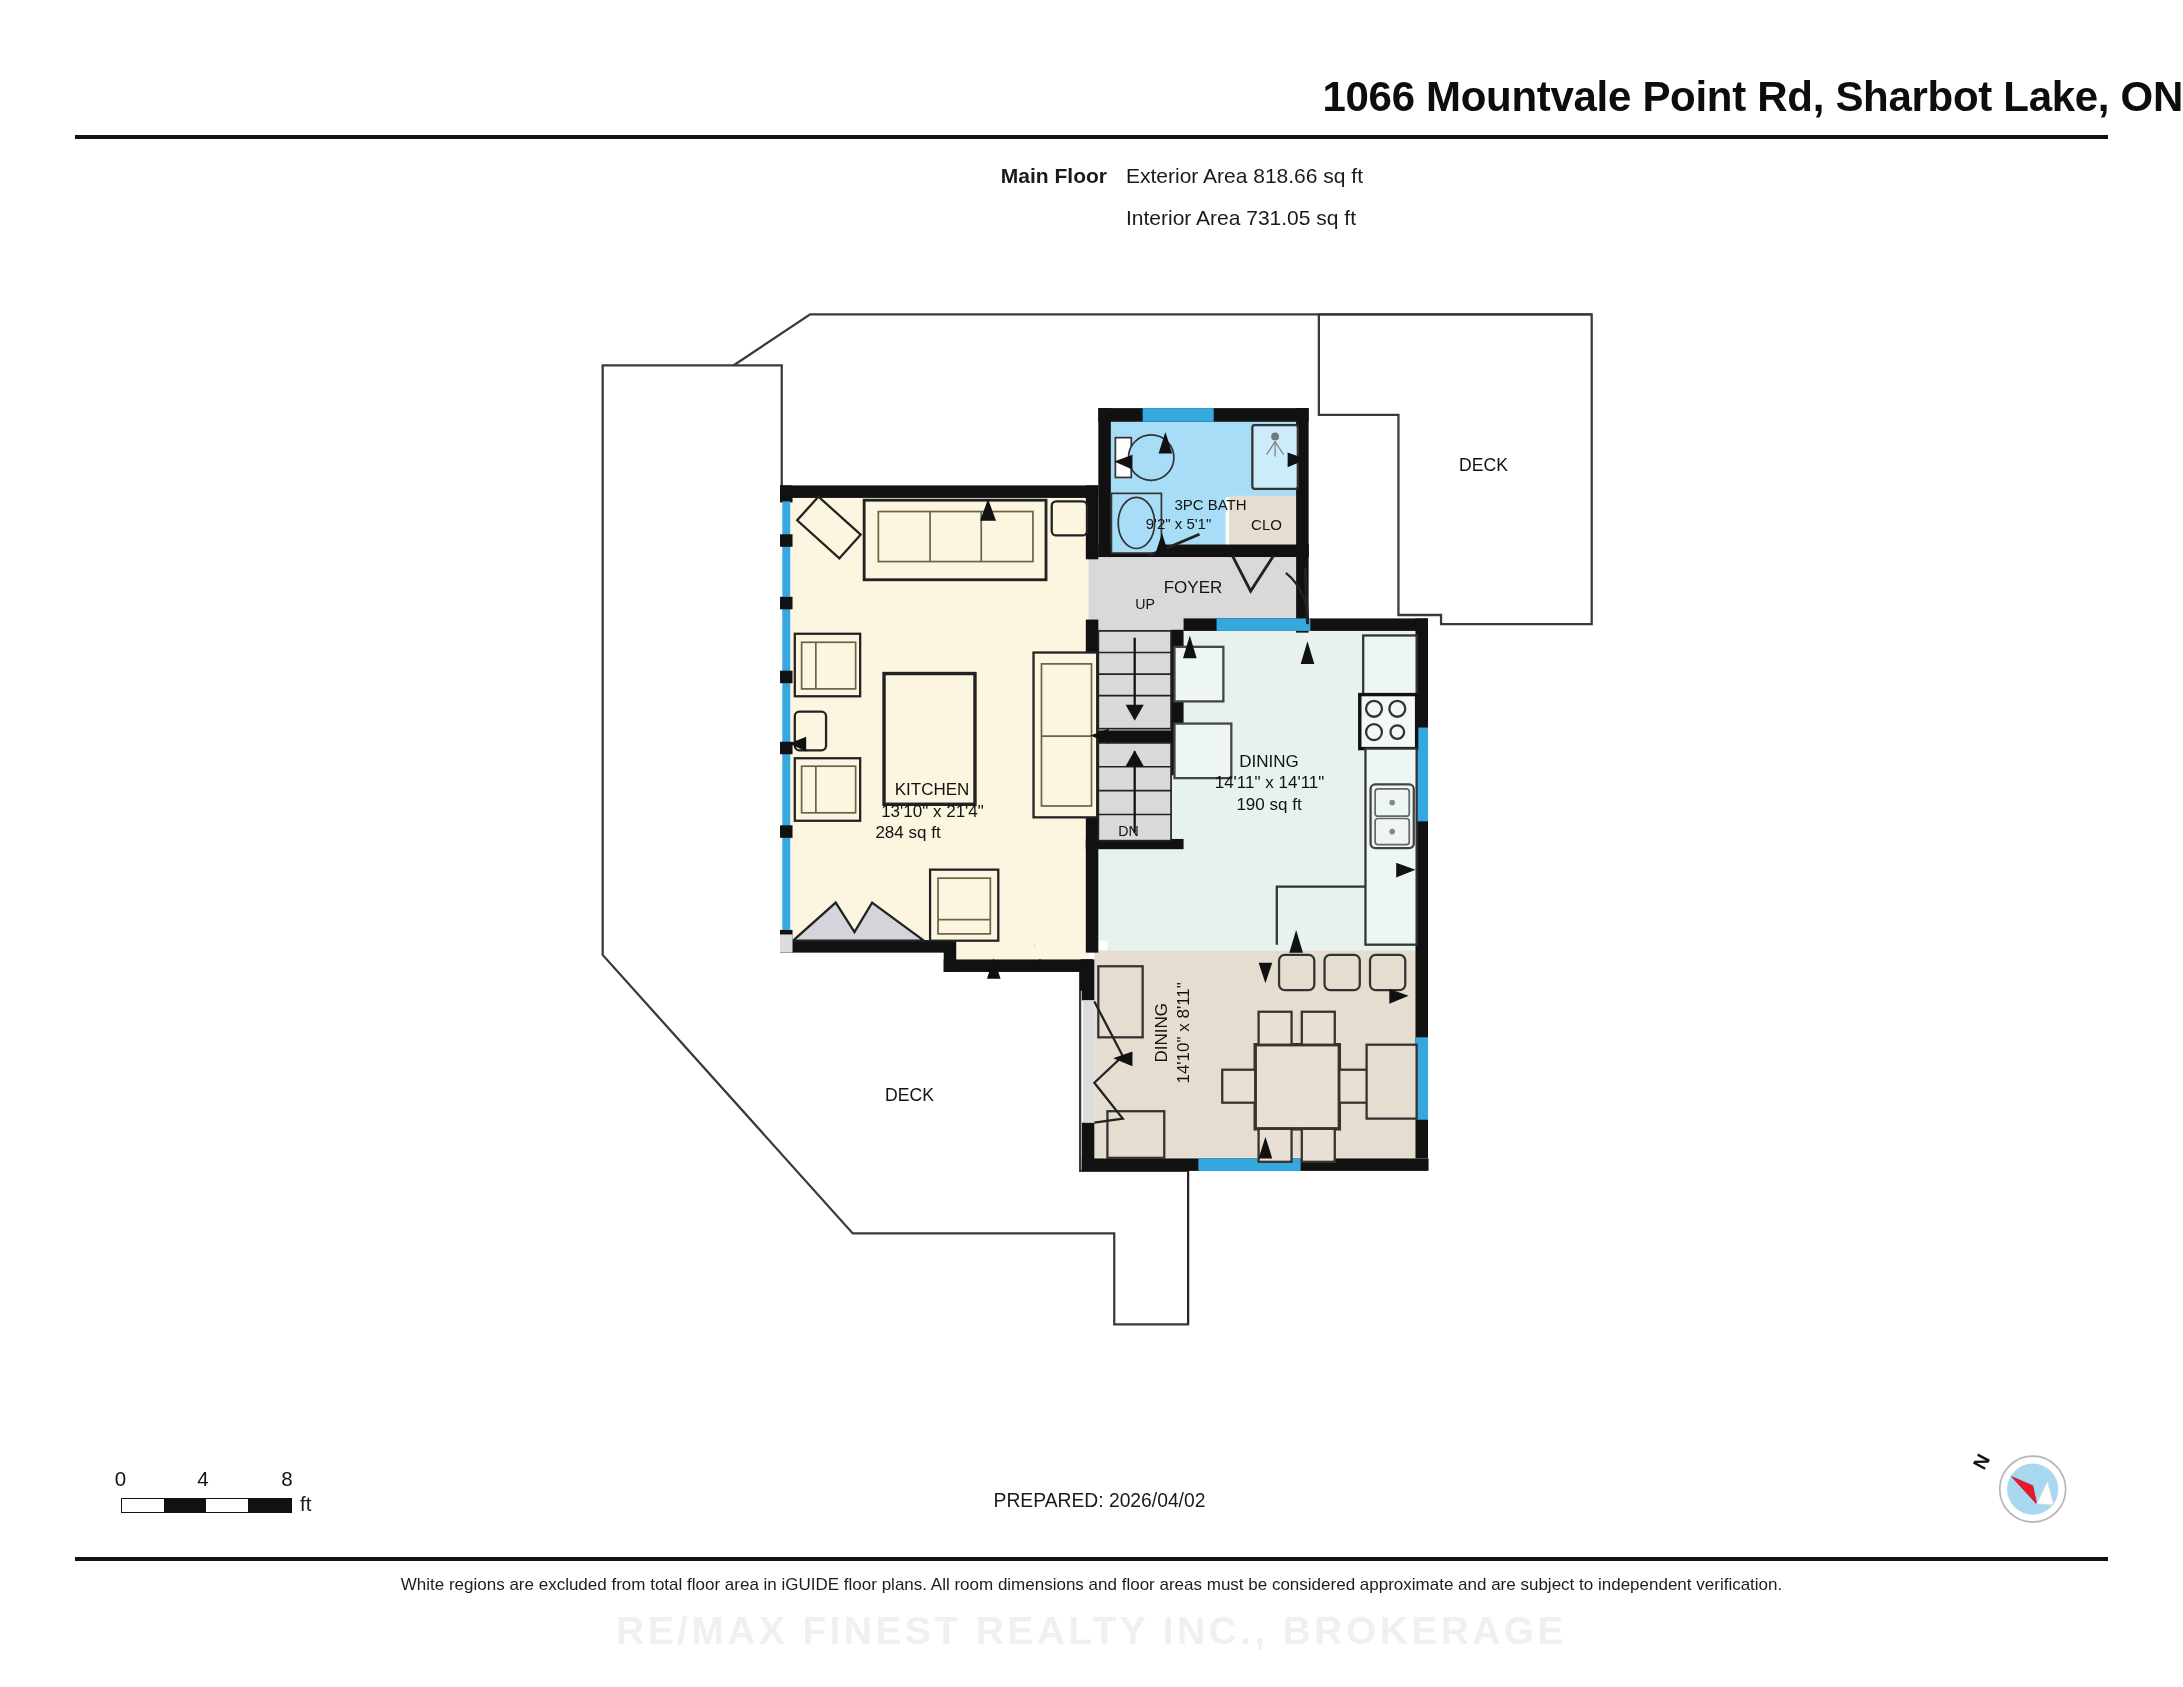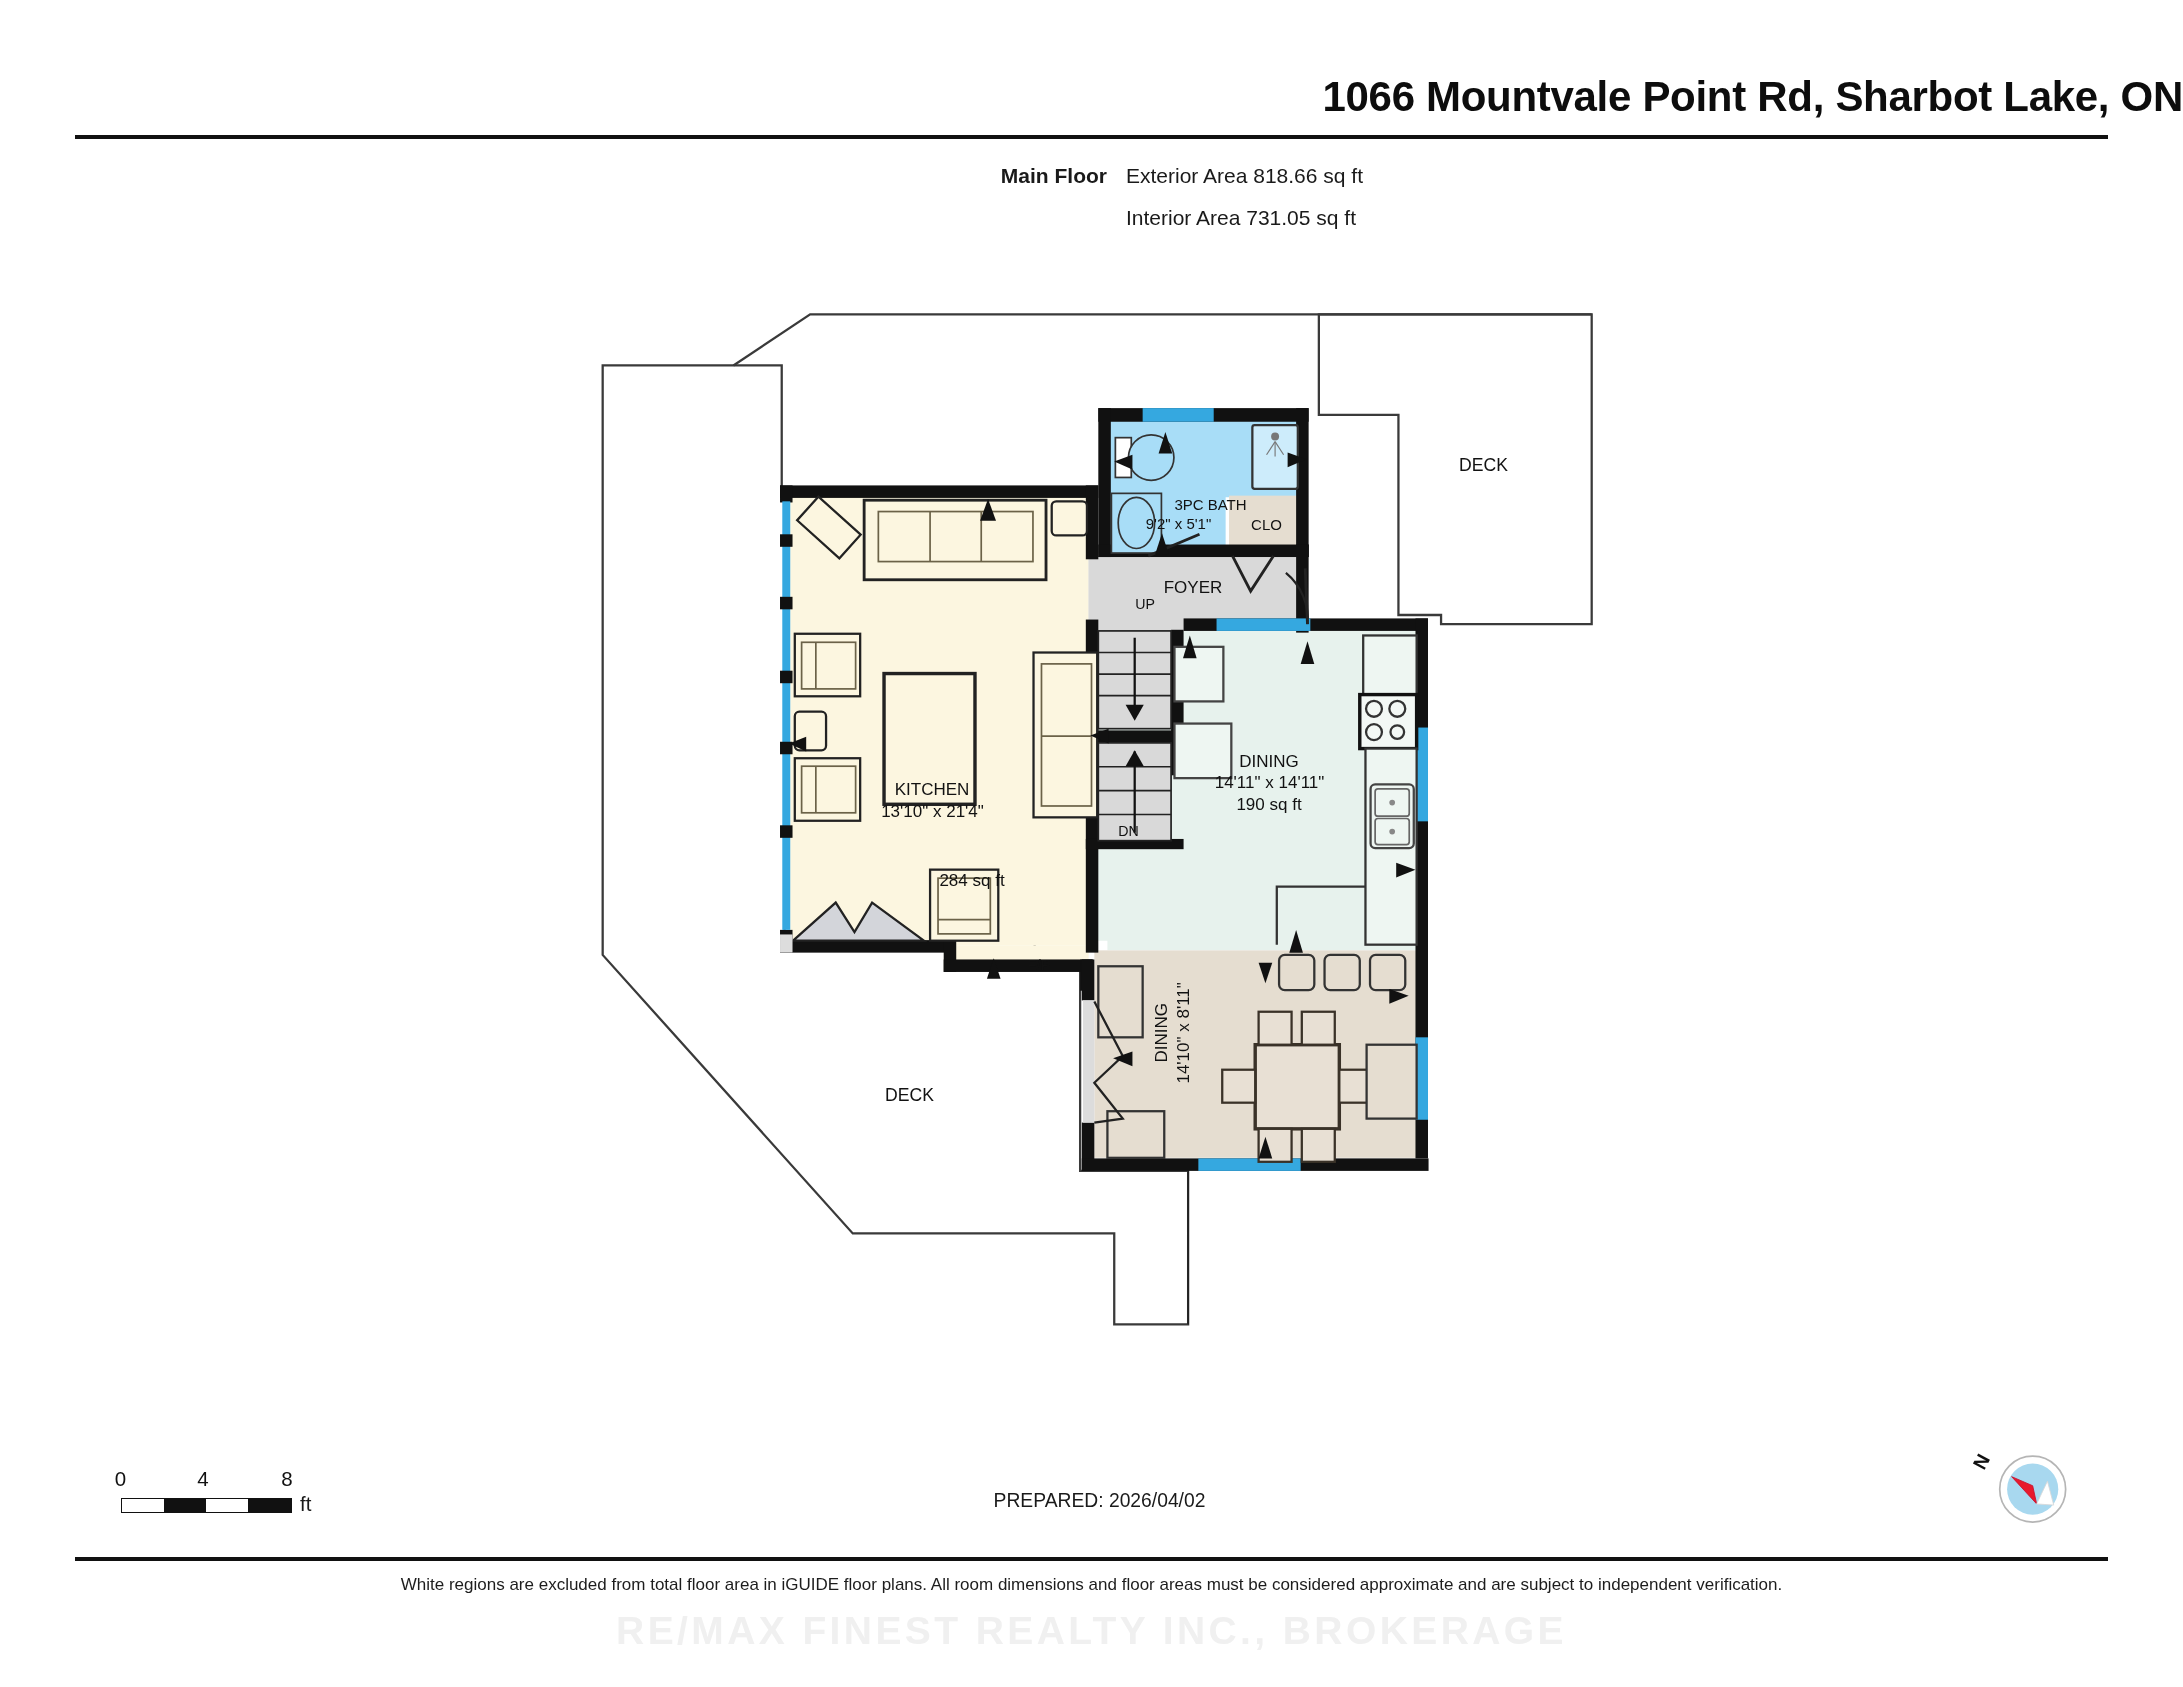--- a/index.html
+++ b/index.html
@@ -402,21 +402,21 @@
 
 </svg>
 </div>
 
 <div class="plan-label lbl-outdoor" style="left:1404px; top:455px; width:159px;">DECK</div>
 
 <div class="plan-label lbl-outdoor" style="left:830px; top:1085px; width:159px;">DECK</div>
 
 <div class="plan-label lbl-room" style="left:864px; top:780px; width:136px;">KITCHEN</div>
 <div class="plan-label lbl-room" style="left:847px; top:802px; width:171px;">13'10" x 21'4"</div>
-<div class="plan-label lbl-room" style="left:904px; top:823px; width:136px;margin-top:48px;">284 sq ft</div>
+<div class="plan-label lbl-room" style="left:840px; top:823px; width:136px;">284 sq ft</div>
 
 <div class="plan-label lbl-room" style="left:1201px; top:752px; width:136px;">DINING</div>
 <div class="plan-label lbl-room" style="left:1184px; top:773px; width:171px;">14'11" x 14'11"</div>
 <div class="plan-label lbl-room" style="left:1201px; top:795px; width:136px;">190 sq ft</div>
 
 <div class="plan-label lbl-room rot90" style="left:1094px; top:1023px; width:136px;">DINING</div>
 <div class="plan-label lbl-room rot90" style="left:1116px; top:1023px; width:136px;">14'10" x 8'11"</div>
 
 <div class="plan-label lbl-room-sm" style="left:1113px; top:496px; width:131px;padding-left:32px;">3PC BATH</div>
 <div class="plan-label lbl-room-sm" style="left:1113px; top:515px; width:131px;">9'2" x 5'1"</div>

